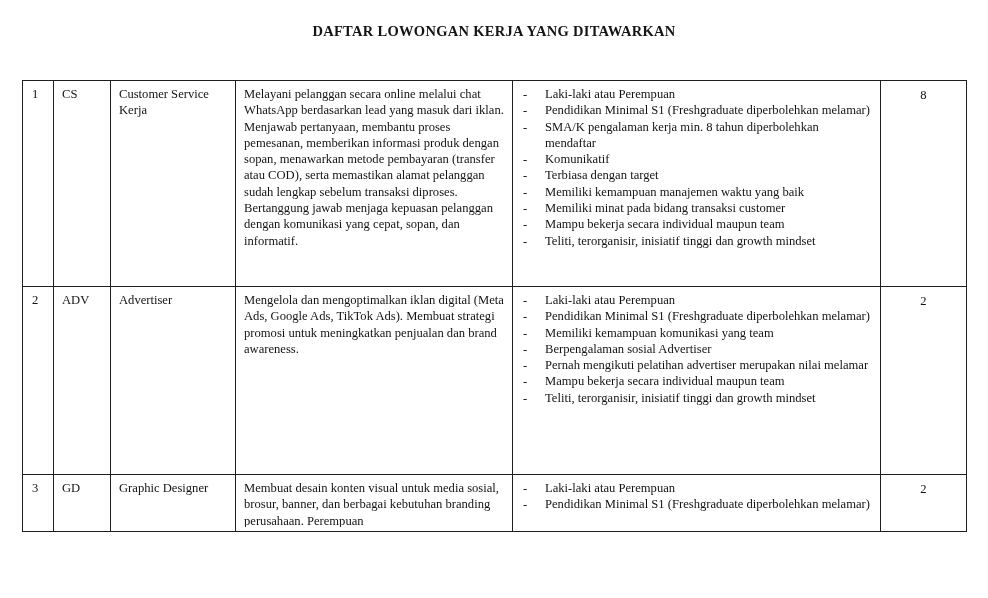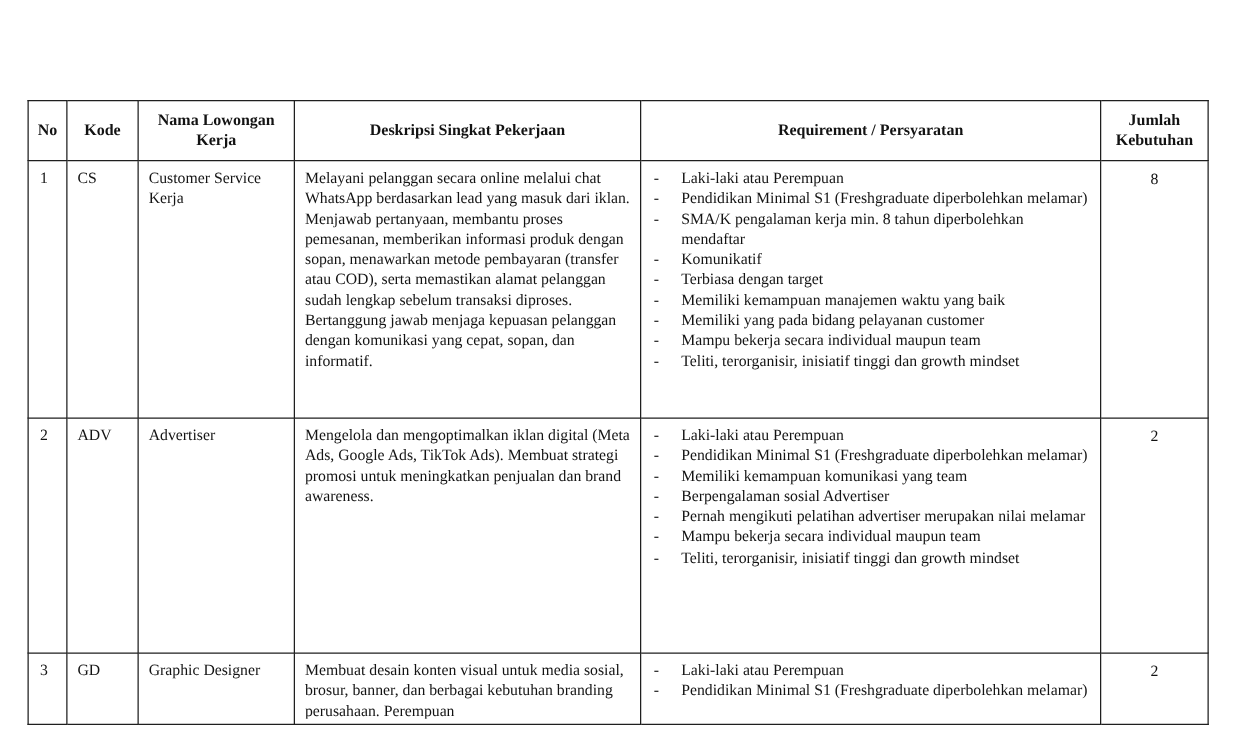--- a/index.html
+++ b/index.html
@@ -62,40 +62,33 @@
   .req-text { flex: 1 1 auto; padding-right: 4px; }
 
   .clip-r3 { max-height: 52px; overflow: hidden; }
   .italic { }
 </style>
 </head>
 <body>
 
 <div class="page">
 
+  <div class="doc-title">DAFTAR LOWONGAN KERJA YANG DITAWARKAN</div>
 
   <table class="jobs-table">
     <colgroup>
       <col style="width:31px">
         <col style="width:57px">
         <col style="width:125px">
       <col style="width:277px">
         <col style="width:368px">
         <col style="width:86px">
     </colgroup>
 
     <tbody>
-        <tr class="hdr">
-      <td>No</td>
-      <td>Kode</td>
-      <td>Nama Lowongan Kerja</td>
-      <td>Deskripsi Singkat Pekerjaan</td>
-      <td>Requirement / Persyaratan</td>
-      <td>Jumlah Kebutuhan</td>
-    </tr>
 
     <tr class="r1">
       <td class="cell-no">
         <div class="pad">1</div>
       </td>
       <td>
         <div class="pad">CS</div>
       </td>
       <td>
         <div class="pad">Customer Service Kerja</div>
@@ -124,21 +117,21 @@
           <div class="req-item">
                 <span class="req-dash">-</span>
                 <span class="req-text">Terbiasa dengan target</span>
               </div>
           <div class="req-item">
                 <span class="req-dash">-</span>
                 <span class="req-text">Memiliki kemampuan manajemen waktu yang baik</span>
               </div>
           <div class="req-item">
                 <span class="req-dash">-</span>
-                <span class="req-text">Memiliki yang pada bidang pelayanan customer</span>
+                <span class="req-text">Memiliki minat pada bidang transaksi customer</span>
               </div>
           <div class="req-item">
                 <span class="req-dash">-</span>
                 <span class="req-text">Mampu bekerja secara individual maupun team</span>
               </div>
           <div class="req-item">
                 <span class="req-dash">-</span>
                 <span class="req-text">Teliti, terorganisir, inisiatif tinggi dan growth mindset</span>
               </div>
         </div>

